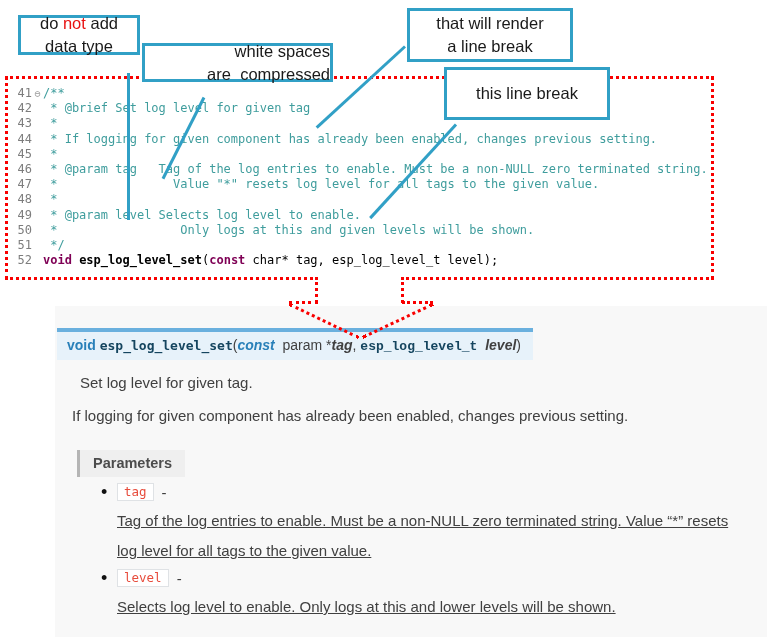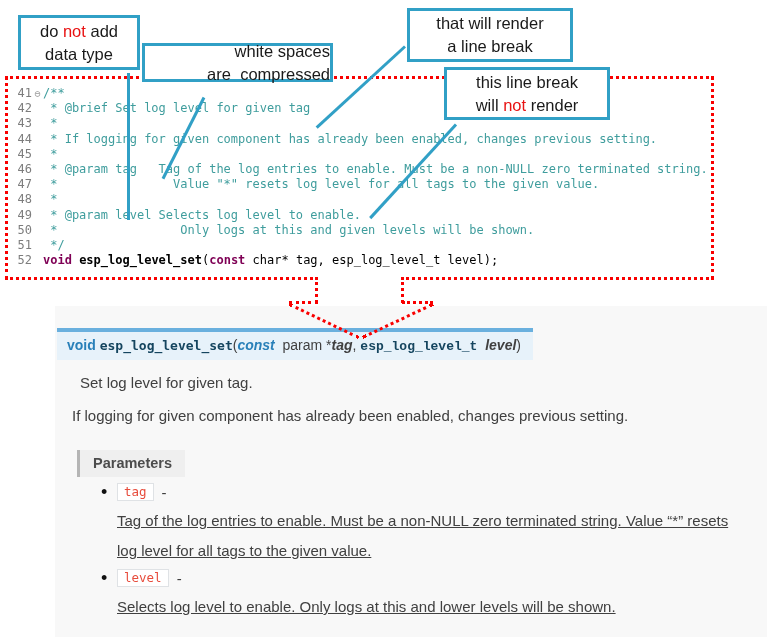--- a/index.html
+++ b/index.html
@@ -18,21 +18,21 @@
   .c-com{color:#3f9d9d;}
   .c-kw{color:#7f0055;font-weight:bold;}
   .c-fn{color:#000;font-weight:bold;}
   .c-pl{color:#000;}
 
   
   .callout{position:absolute;box-sizing:border-box;background:#fff;border:3px solid #31a0c6;
            z-index:5;display:flex;flex-direction:column;justify-content:center;
            text-align:center;font-size:16.5px;color:#1a1a1a;line-height:23px;white-space:pre;}
   .callout .red{color:#e81212;}
-  #c0{left:18px;top:15px;width:122px;height:55px;}
+  #c0{left:18px;top:15px;width:122px;height:40px;}
   #c1{left:142px;top:43px;width:191px;height:39px;text-align:right;}
   #c2{left:407px;top:8px;width:166px;height:54px;}
   #c3{left:407px;top:67px;width:166px;height:53px;margin-left:37px;}
 
   
   .bline{position:absolute;background:#31a0c6;z-index:4;transform-origin:0 50%;}
   #bl-a{left:127px;top:73px;width:3px;height:147px;}
   #bl-b{left:204px;top:96px;width:91px;height:3px;transform:rotate(116.8deg);}
   #bl-c{left:405px;top:45px;width:120px;height:3px;transform:rotate(137.4deg);}
   #bl-d{left:456px;top:123px;width:127px;height:3px;transform:rotate(132.5deg);}
@@ -145,21 +145,21 @@
   <div class="gapcover"></div>
 
   <div class="bline" id="bl-a"></div>
   <div class="bline" id="bl-b"></div>
   <div class="bline" id="bl-c"></div>
   <div class="bline" id="bl-d"></div>
 
   <div class="callout" id="c0"><div><span class="">do </span><span class="red">not</span><span class=""> add</span></div><div><span class="">data type</span></div></div>
   <div class="callout" id="c1"><div><span class="">white spaces</span></div><div><span class="">are  compressed</span></div></div>
   <div class="callout" id="c2"><div><span class="">that will render</span></div><div><span class="">a line break</span></div></div>
-  <div class="callout" id="c3"><div><span class="">this line break</span></div><div><span class="">will </span><span class="red">not</span><span class=""> render</span></div></div>
+  <div class="callout" id="c3"><div><span class="">this line break</span></div></div>
 
   <div class="rdv" id="ar-nl"></div>
   <div class="rdv" id="ar-nr"></div>
   <div class="rdh" id="ar-bl"></div>
   <div class="rdh" id="ar-br"></div>
   <div class="rdh" id="ar-dl"></div>
   <div class="rdh" id="ar-dr"></div>
 
   <div class="doc-panel">
     <div class="sig" id="sig"><span class="s-kw">void </span><span class="s-name">esp_log_level_set</span><span class="s-pl">(</span><span class="s-kwi">const</span><span class="s-pl">  param *</span><span class="s-param">tag</span><span class="s-pl">, </span><span class="s-type">esp_log_level_t </span><span class="s-param">level</span><span class="s-pl">)</span></div>

